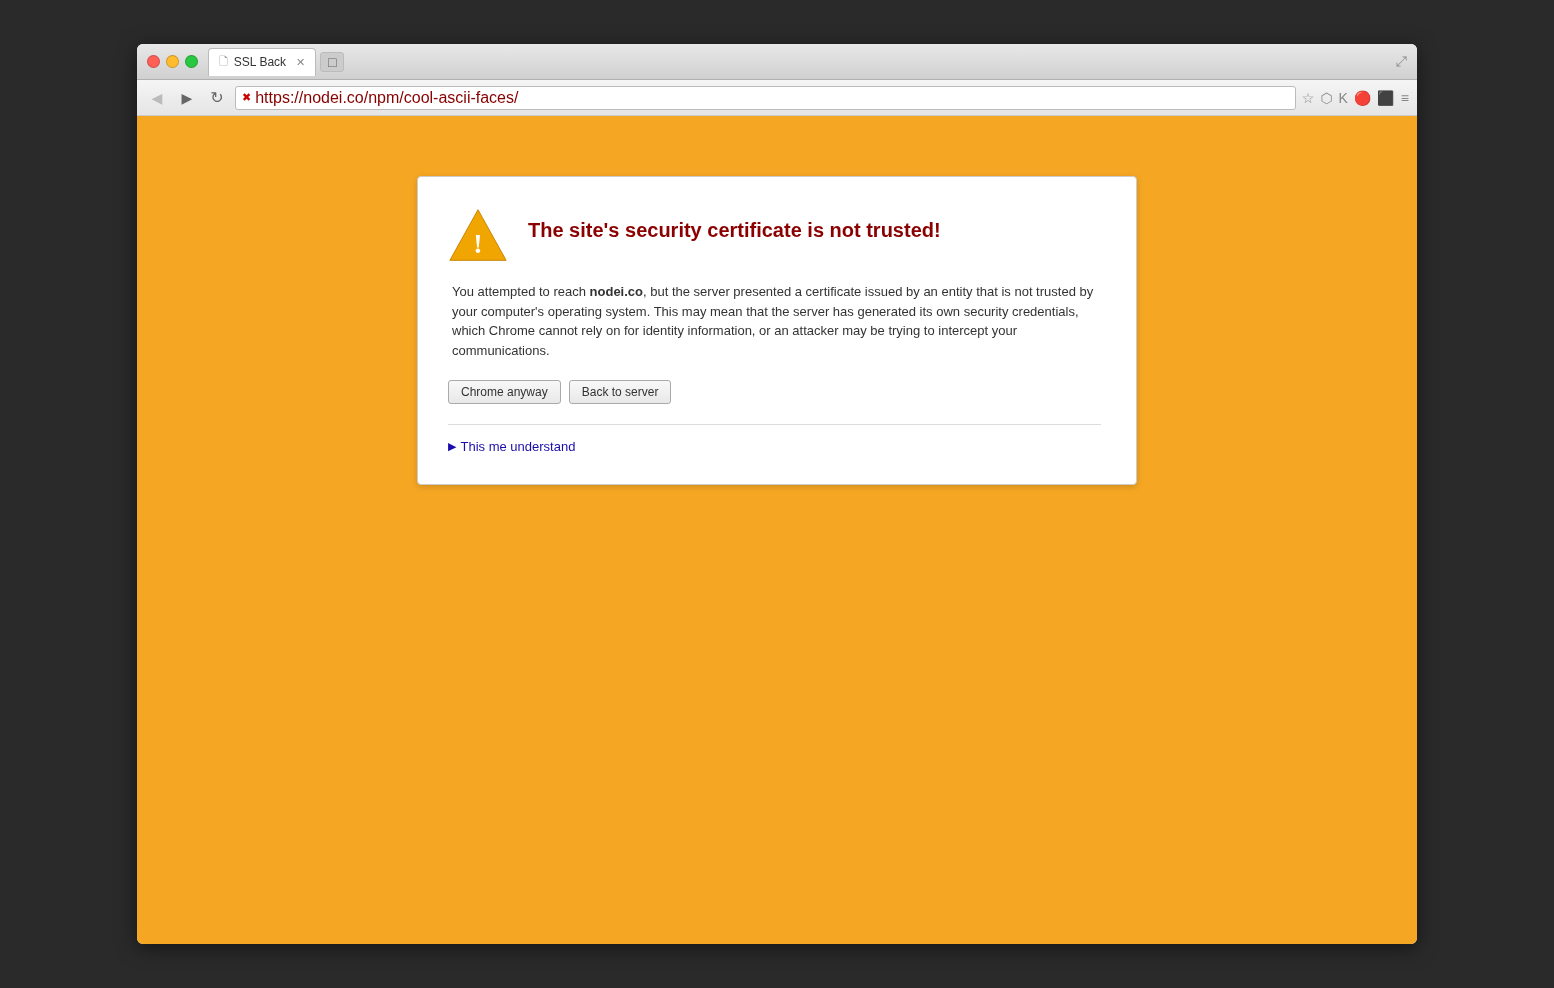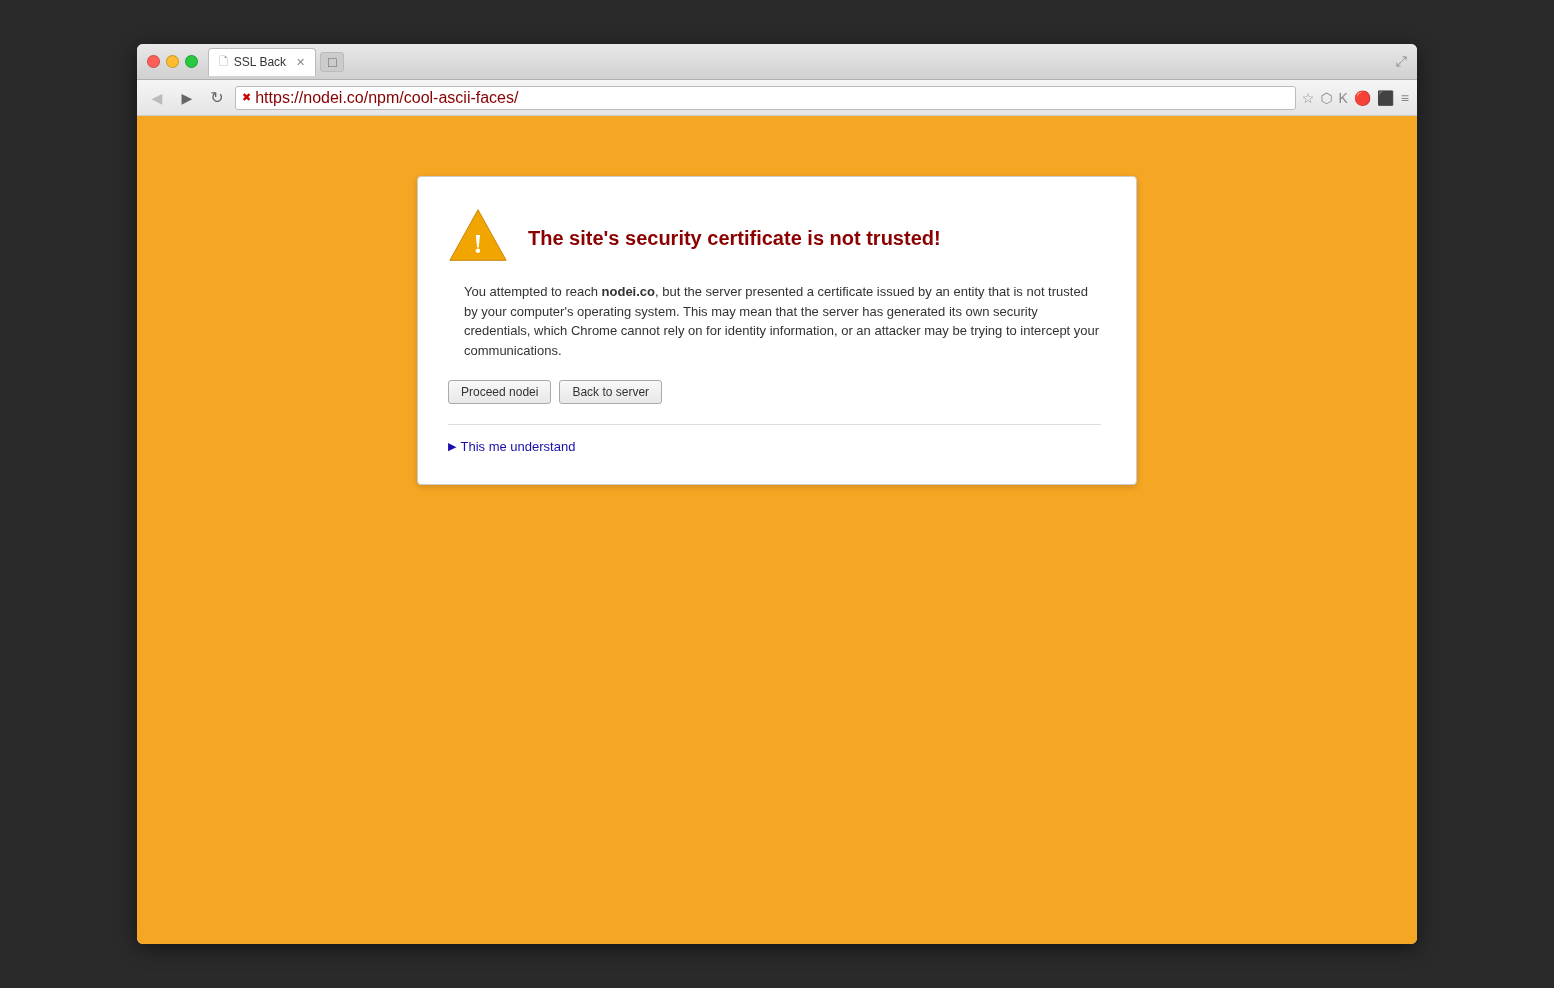--- a/index.html
+++ b/index.html
@@ -209,25 +209,25 @@
     .triangle-svg {
       width: 62px;
       height: 58px;
     }
 
     .error-title {
       color: #8b0000;
       font-size: 20px;
       font-weight: bold;
       font-family: Arial, sans-serif;
-      margin-top: 20px;
+      margin-top: 12px;
     }
 
     .error-body {
-      margin-left: 16px;
+      margin-left: 4px;
       margin-bottom: 20px;
     }
 
     .error-body p {
       font-size: 13px;
       color: #333;
       line-height: 1.5;
       margin-bottom: 14px;
     }
 
@@ -331,21 +331,21 @@
         <h1 class="error-title">The site's security certificate is not trusted!</h1>
       </div>
 
       <div class="error-body">
         <p>
           You attempted to reach <strong>nodei.co</strong>, but the server presented a certificate issued by an entity that is not trusted by your computer's operating system. This may mean that the server has generated its own security credentials, which Chrome cannot rely on for identity information, or an attacker may be trying to intercept your communications.
         </p>
       </div>
 
       <div class="buttons-row">
-        <button class="btn">Proceed nodei</button>
+        <button class="btn">Chrome anyway</button>
         <button class="btn">Back to server</button>
       </div>
 
       <hr class="divider">
 
       <a class="help-link">
         <span class="chevron-right">▶</span>
         <span>This me understand</span>
       </a>
 

